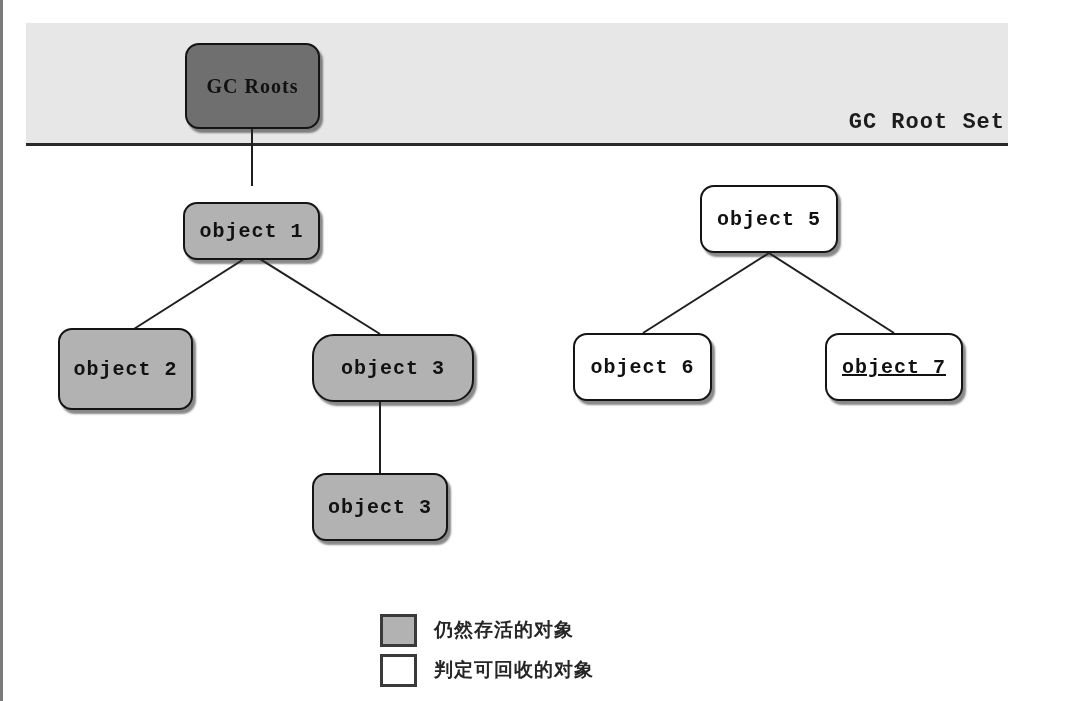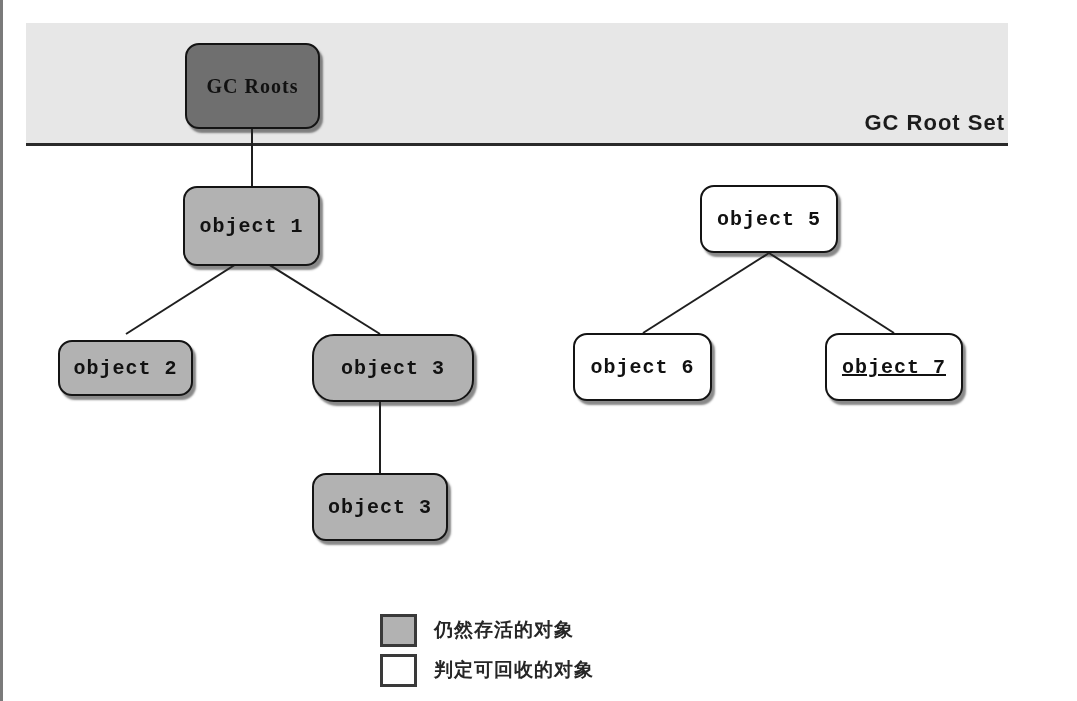--- a/index.html
+++ b/index.html
@@ -28,21 +28,21 @@
     left: 26px; top: 23px;
     width: 982px; height: 120px;
     background: #e7e7e7;
     border-bottom: 3px solid #2a2a2a;
   }
   .root-set-label {
     position: absolute;
     left: 700px; top: 110px;
     width: 305px;
     text-align: right;
-    font-family: Liberation Sans, sans-serif;
+    font-family: Liberation Mono, monospace;
     font-size: 22px;
     font-weight: bold;
     color: #1c1c1c;
     letter-spacing: 1px;
   }
   
   svg.edges {
     position: absolute;
     left: 0; top: 0;
     width: 1077px; height: 701px;
@@ -66,22 +66,22 @@
     font-size: 20px;
     font-weight: bold;
     color: #111111;
     letter-spacing: 1px;
   }
   .node.root        { background: #6f6f6f; }
   .node.alive       { background: #b2b2b2; }
   .node.collectable { background: #ffffff; }
 
   .n-gcroots { left: 185px; top:  43px; width: 135px; height: 86px; font-family: Liberation Serif, serif; }
-  .n-obj1    { left: 183px; top: 186px; width: 137px; height: 80px; }
-  .n-obj2    { left:  58px; top: 340px; width: 135px; height: 56px; }
+  .n-obj1    { left: 183px; top: 202px; width: 137px; height: 58px; }
+  .n-obj2    { left:  58px; top: 328px; width: 135px; height: 82px; }
   .n-obj3    { left: 312px; top: 334px; width: 162px; height: 68px; border-radius: 22px; }
   .n-obj4    { left: 312px; top: 473px; width: 136px; height: 68px; }
   .n-obj5    { left: 700px; top: 185px; width: 138px; height: 68px; }
   .n-obj6    { left: 573px; top: 333px; width: 139px; height: 68px; }
   .n-obj7    { left: 825px; top: 333px; width: 138px; height: 68px; text-decoration: underline; }
 
   
   .legend {
     position: absolute;
     left: 380px; top: 610px;

